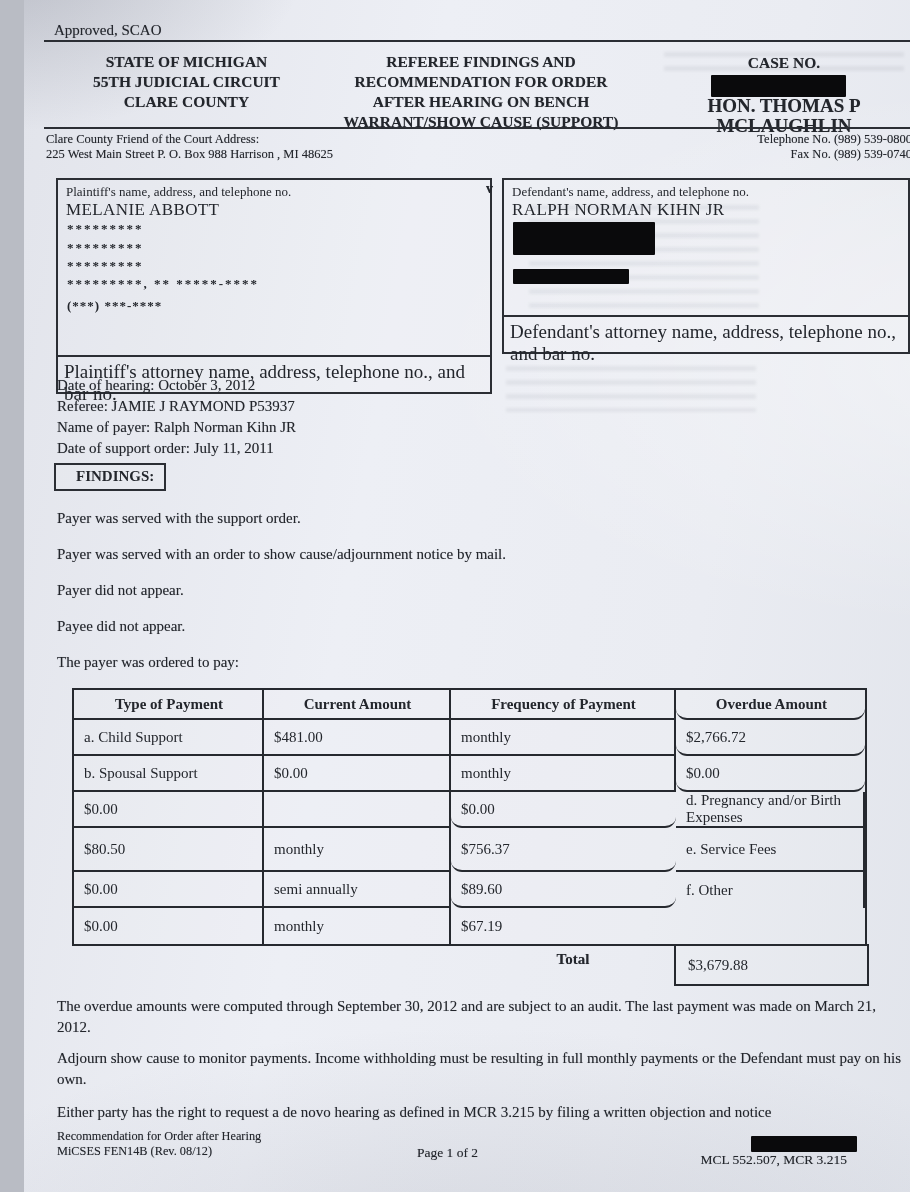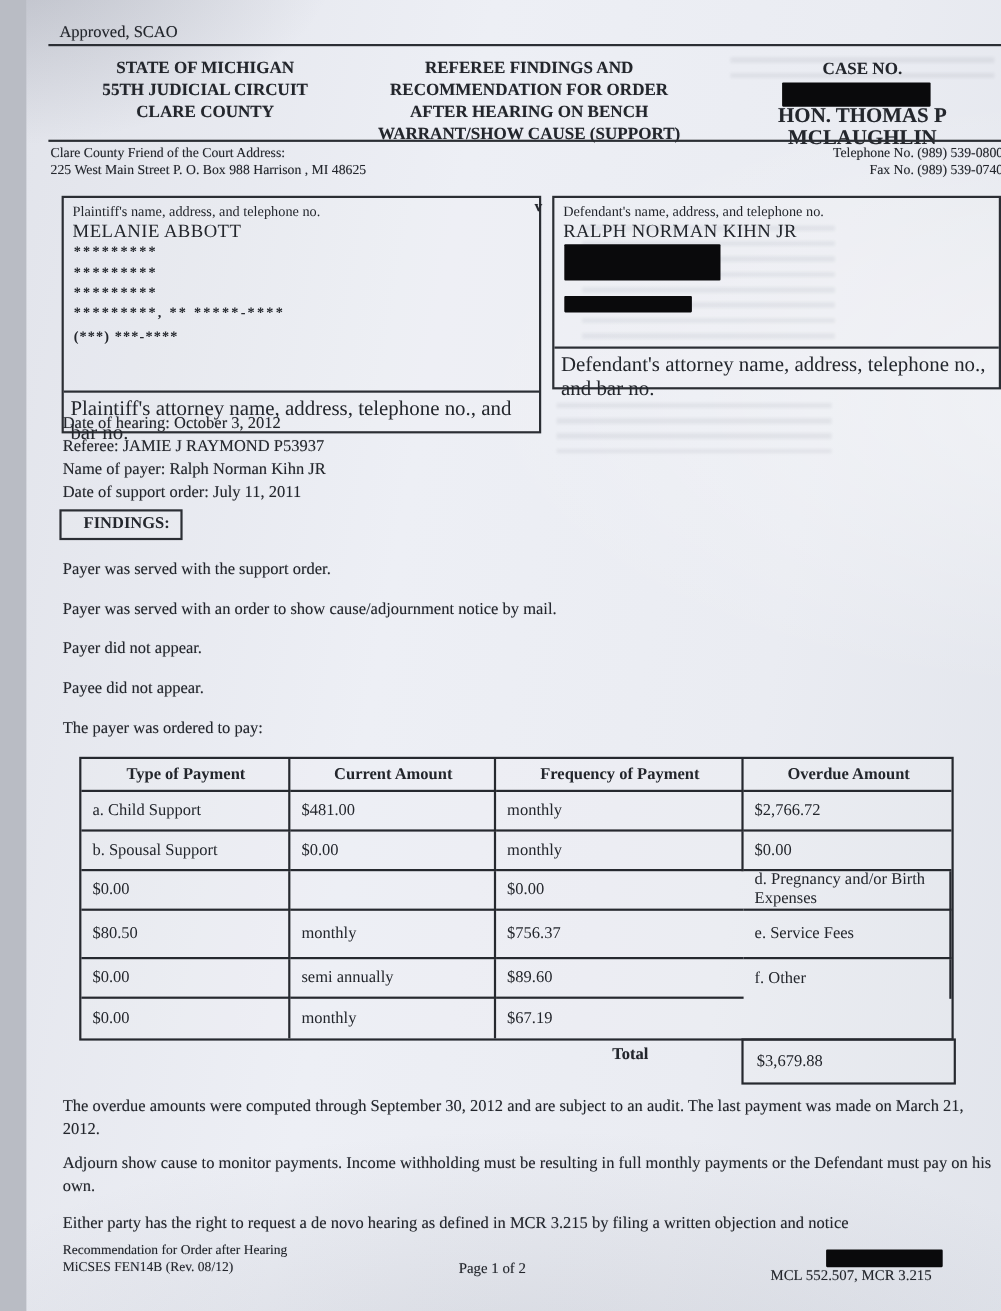--- a/index.html
+++ b/index.html
@@ -28,21 +28,21 @@
   .pname{position:absolute;left:8px;top:20px;font-size:17px;letter-spacing:0.4px;}
   .ast{position:absolute;left:9px;font-size:13px;font-weight:bold;letter-spacing:2px;}
   .body-line{font-size:15px;line-height:20px;}
   .findings-box{position:absolute;left:30px;top:463px;border:2px solid #2b2e34;padding:3px 10px 4px 20px;font-weight:bold;font-size:15px;background:rgba(255,255,255,0.05);}
   
   .ptable{position:absolute;left:48px;top:688px;width:795px;border:2px solid #26292f;display:grid;
           grid-template-columns:190px 187px 225px 189px;
           grid-template-rows:30px 36px 36px 36px 44px 36px 36px;background:rgba(255,255,255,0.05);}
   .ptable .cell{border-right:2px solid #26292f;border-bottom:2px solid #26292f;
           font-size:15px;display:flex;align-items:center;padding:2px 8px 2px 10px;line-height:17px;}
-  .ptable .cell.lastcol{border-right:none;}
+  .ptable .cell.lastcol{border-right:none;border-radius:11px;}
   .ptable .cell.lastrow{border-bottom:none;}
   .ptable .th{justify-content:center;font-weight:bold;text-align:center;}
   .total-label{position:absolute;left:455px;top:951px;width:188px;text-align:center;font-weight:bold;font-size:15px;text-shadow:0 0 0.7px rgba(32,35,42,0.35);}
   .total-box{position:absolute;left:650px;top:944px;width:195px;height:42px;border:2px solid #26292f;display:flex;align-items:center;padding-left:12px;font-size:15px;background:rgba(255,255,255,0.05);}
   .para{position:absolute;left:33px;width:852px;font-size:15px;line-height:21px;text-shadow:0 0 0.7px rgba(32,35,42,0.35);}
   .smudge{position:absolute;opacity:0.07;filter:blur(1.6px);
     background:repeating-linear-gradient(180deg,#3a3f4e 0 5px,transparent 5px 14px);}
   .foot{font-size:12.3px;line-height:15px;}
 </style>
 </head>

